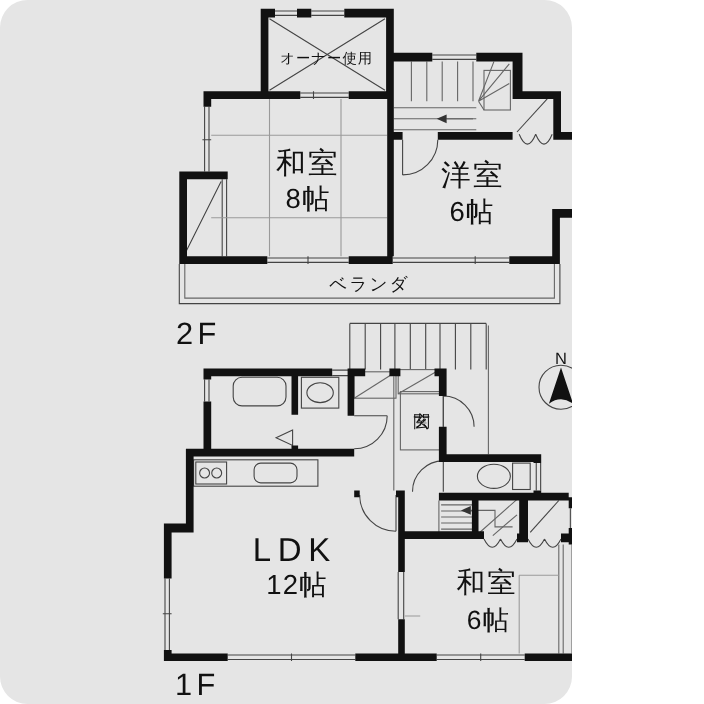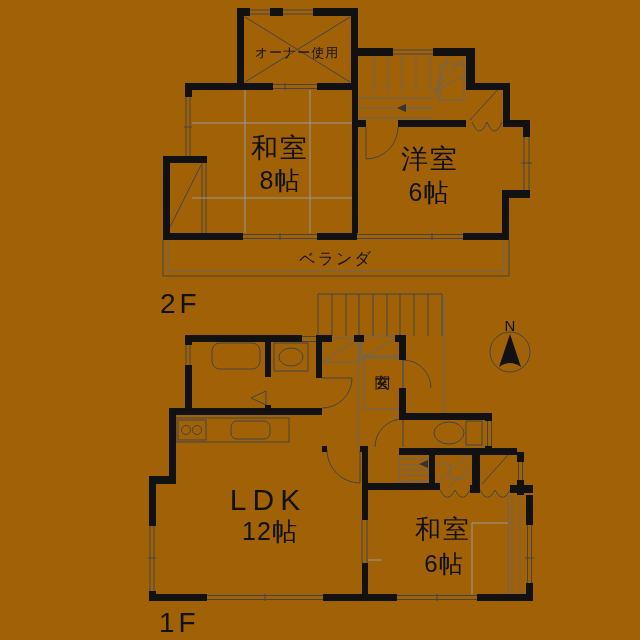--- a/index.html
+++ b/index.html
@@ -1,16 +1,16 @@
 <!DOCTYPE html>
 <html><head>
 <meta charset="utf-8">
 <style>
   html,body{margin:0;padding:0;background:#ffffff;}
-  .page{width:640px;height:640px;background:#a16207;position:relative;overflow:hidden;}
+  .page{width:520px;height:640px;background:#e5e5e5;position:relative;overflow:hidden;border-radius:25px;}
   svg{display:block;}
   text{font-family:"Liberation Sans","DejaVu Sans",sans-serif;fill:#111;}
   .room-label{font-size:27px;letter-spacing:2px;}
   .room-size{font-size:25px;letter-spacing:1px;}
   .small-label{font-size:13px;letter-spacing:1px;}
   .mid-label{font-size:16px;letter-spacing:2px;}
   .floor-label{font-size:28px;letter-spacing:4px;}
   .n-label{font-size:15px;}
   .vtext{writing-mode:vertical-rl;text-orientation:upright;font-size:15px;letter-spacing:2px;}
   .thin{stroke:#444;stroke-width:1;fill:none;}

